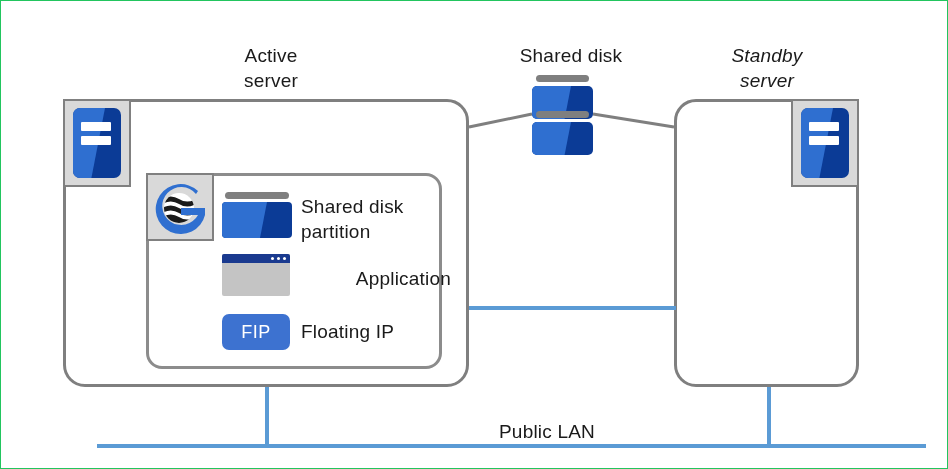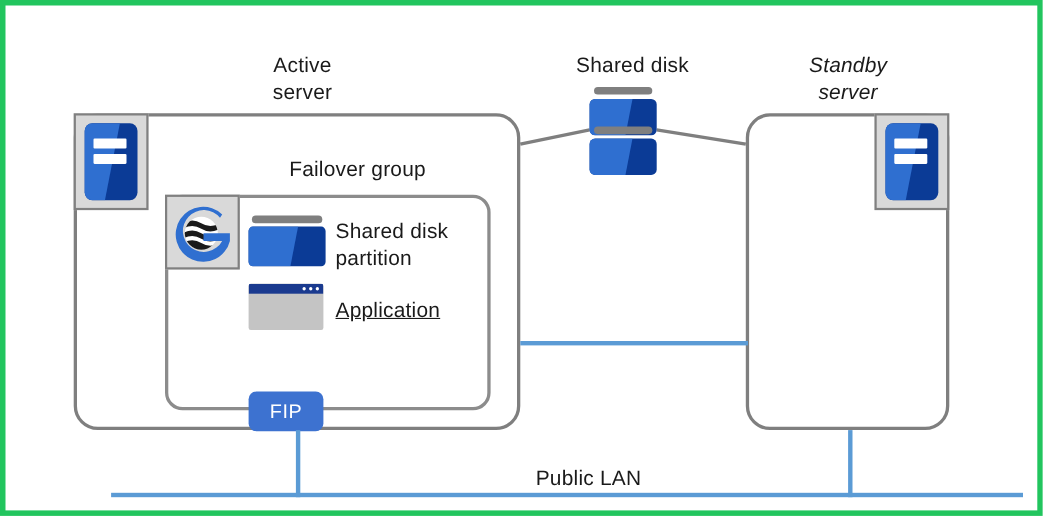--- a/index.html
+++ b/index.html
@@ -8,21 +8,21 @@
     background: #ffffff;
   }
   body {
     font-family: "Liberation Sans", sans-serif;
   }
   #canvas {
     position: relative;
     width: 948px;
     height: 469px;
     background: #ffffff;
-    border: 5px solid #22c55e;
+    border: 1px solid #22c55e;
     box-sizing: border-box;
     overflow: hidden;
   }
 
   
   .label {
     position: absolute;
     color: #1a1a1a;
     font-size: 19px;
     line-height: 25px;
@@ -164,21 +164,20 @@
   .fip-chip {
     position: absolute;
     background: #3d72d0;
     border-radius: 7px;
     color: #ffffff;
     font-size: 18px;
     display: flex;
     align-items: center;
     justify-content: center;
     letter-spacing: 0.5px;
-    margin-top: 38px;
   }
 
   
   .fg-logo {
     position: absolute;
     background: #d9d9d9;
     border: 2px solid #808080;
     box-sizing: border-box;
   }
 
@@ -216,21 +215,20 @@
 
   <div class="server-box" style="left:62px; top:98px; width:406px; height:288px;"></div>
 
   <div class="srv-icon" style="left:62px; top:98px; width:68px; height:88px;">
     <div class="body">
       <div class="bar b1"></div>
       <div class="bar b2"></div>
     </div>
   </div>
 
-  <div class="label" style="left:175px; top:137px; width:290px;">Failover group</div>
 
   <div class="fo-box" style="left:145px; top:172px; width:296px; height:196px;"></div>
 
   <div class="fg-logo" style="left:145px; top:172px; width:68px; height:68px;">
     <svg viewBox="0 0 64 64" width="64" height="64">
       <defs>
         <clipPath id="sphereClip">
           <circle cx="31" cy="33" r="15"></circle>
         </clipPath>
       </defs>
@@ -253,23 +251,24 @@
   <div class="label" style="left:300px; top:193px; width:140px; text-align:left;">Shared disk
 partition</div>
 
   <div class="app-icon" style="left:221px; top:253px; width:68px; height:42px;">
     <div class="title">
       <span class="dot d1"></span>
       <span class="dot d2"></span>
       <span class="dot d3"></span>
     </div>
   </div>
-  <div class="label" style="left:300px; top:265px; width:150px; text-align:left;text-decoration:underline;">Application</div>
+  <div class="label" style="left:300px; top:265px; width:150px; text-align:right;">Application</div>
 
   <div class="fip-chip" style="left:221px; top:313px; width:68px; height:36px;">FIP</div>
+  <div class="label" style="left:300px; top:318px; width:150px; text-align:left;">Floating IP</div>
 
   <div class="disk-unit" style="left:531px; top:74px; width:61px; height:44px;">
     <div class="cap"></div>
     <div class="plate"></div>
   </div>
   <div class="disk-unit" style="left:531px; top:110px; width:61px; height:44px;">
     <div class="cap"></div>
     <div class="plate"></div>
   </div>
 
@@ -280,15 +279,15 @@
       <div class="bar b1"></div>
       <div class="bar b2"></div>
     </div>
   </div>
 
   <div class="hline lan-line" style="left:468px; top:305px; width:207px; height:4px;"></div>
 
   <div class="vline lan-line" style="left:264px; top:386px; width:4px; height:61px;"></div>
   <div class="vline lan-line" style="left:766px; top:386px; width:4px; height:61px;"></div>
   <div class="hline lan-line" style="left:96px; top:443px; width:829px; height:4px;"></div>
-  <div class="label" style="left:440px; top:418px; width:180px;">Public LAN</div>
+  <div class="label" style="left:456px; top:418px; width:180px;">Public LAN</div>
 
 </div>
 
 </body></html>

